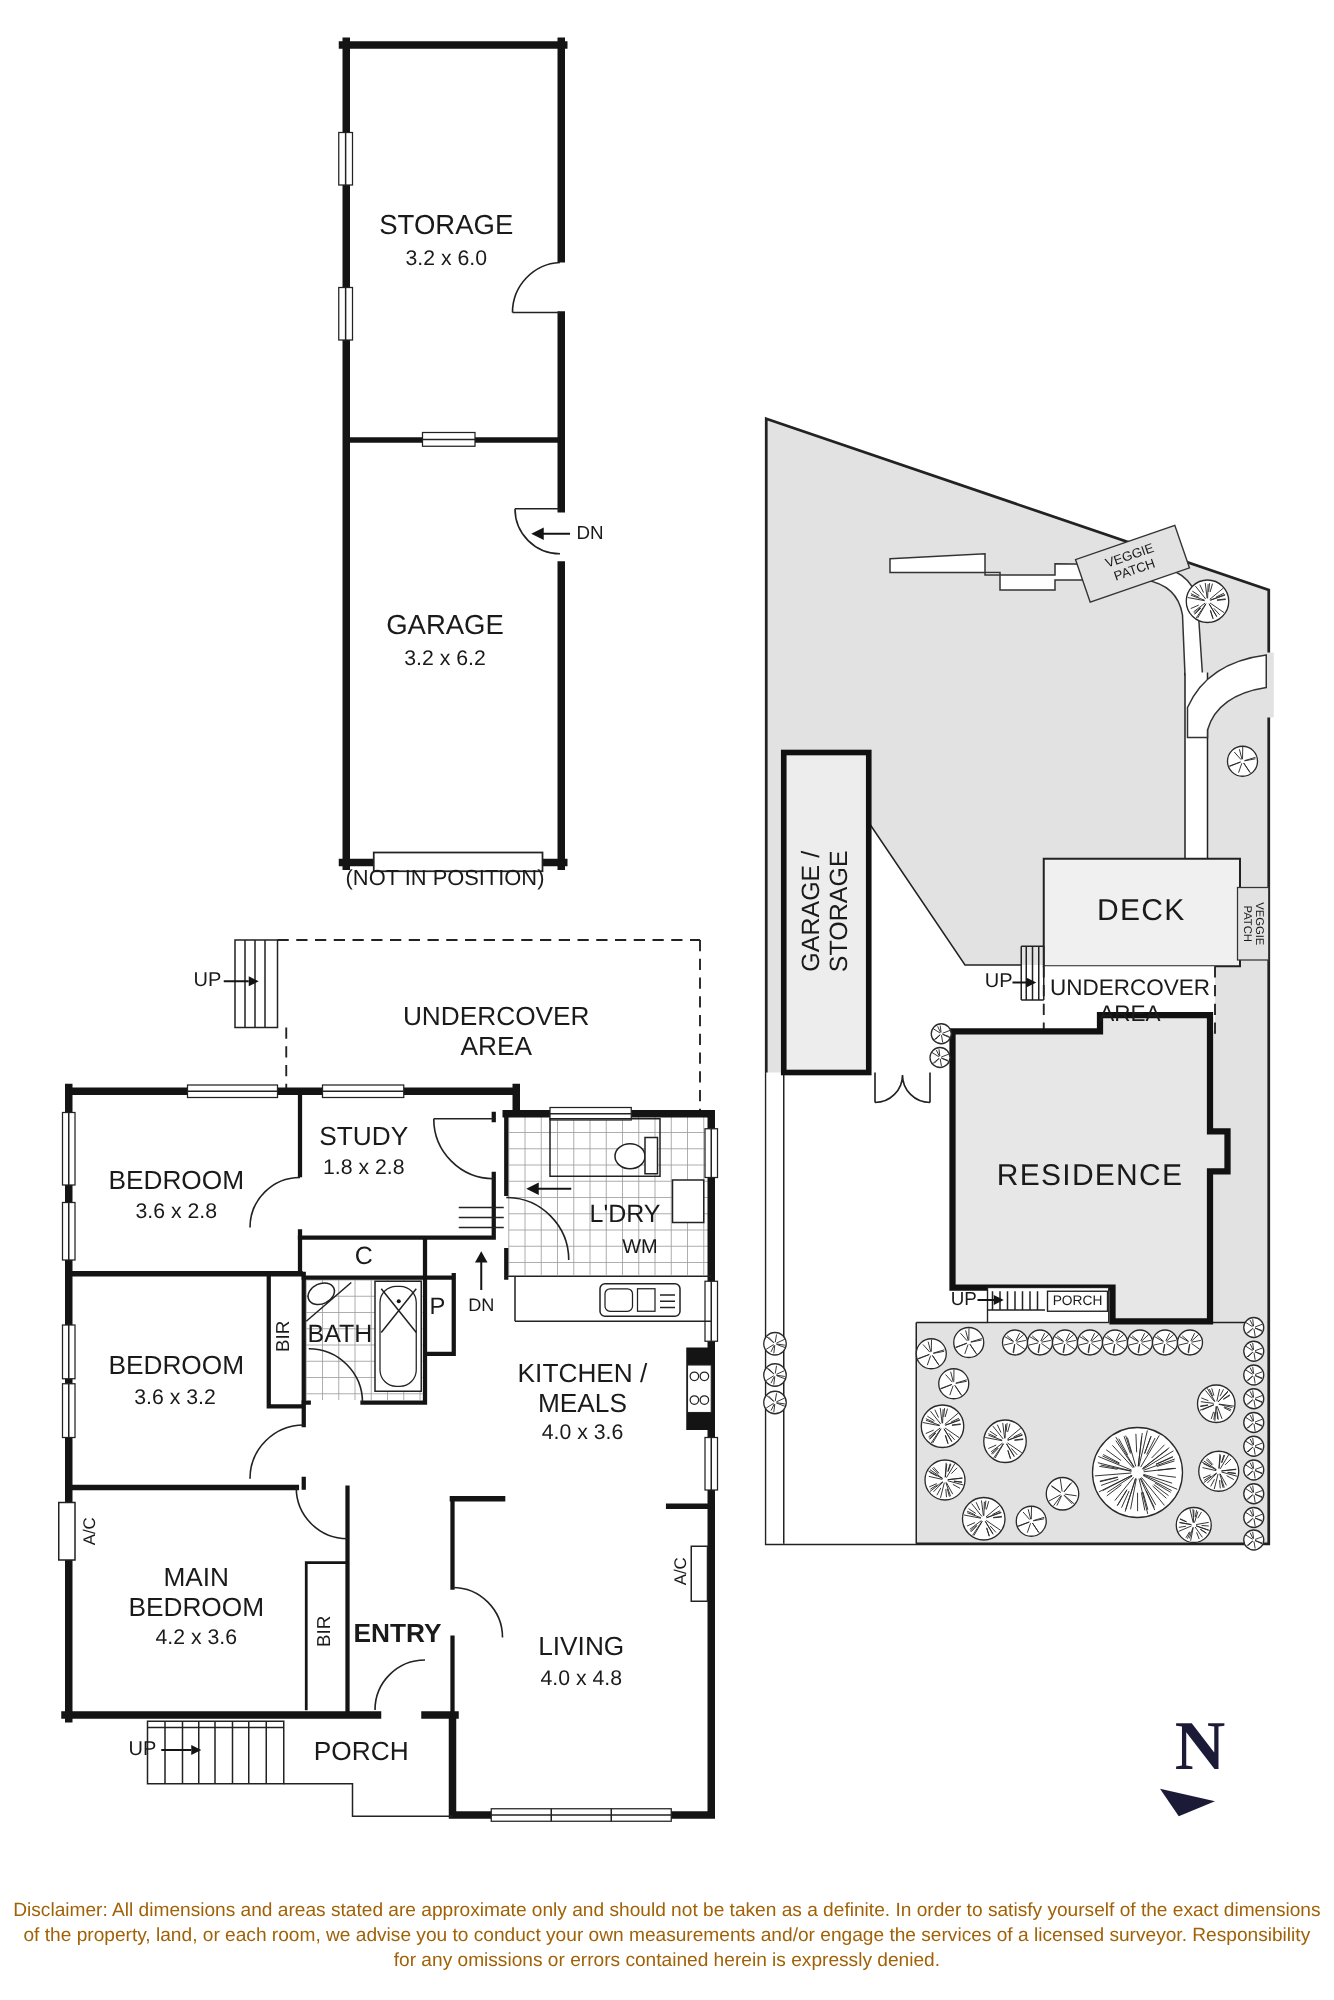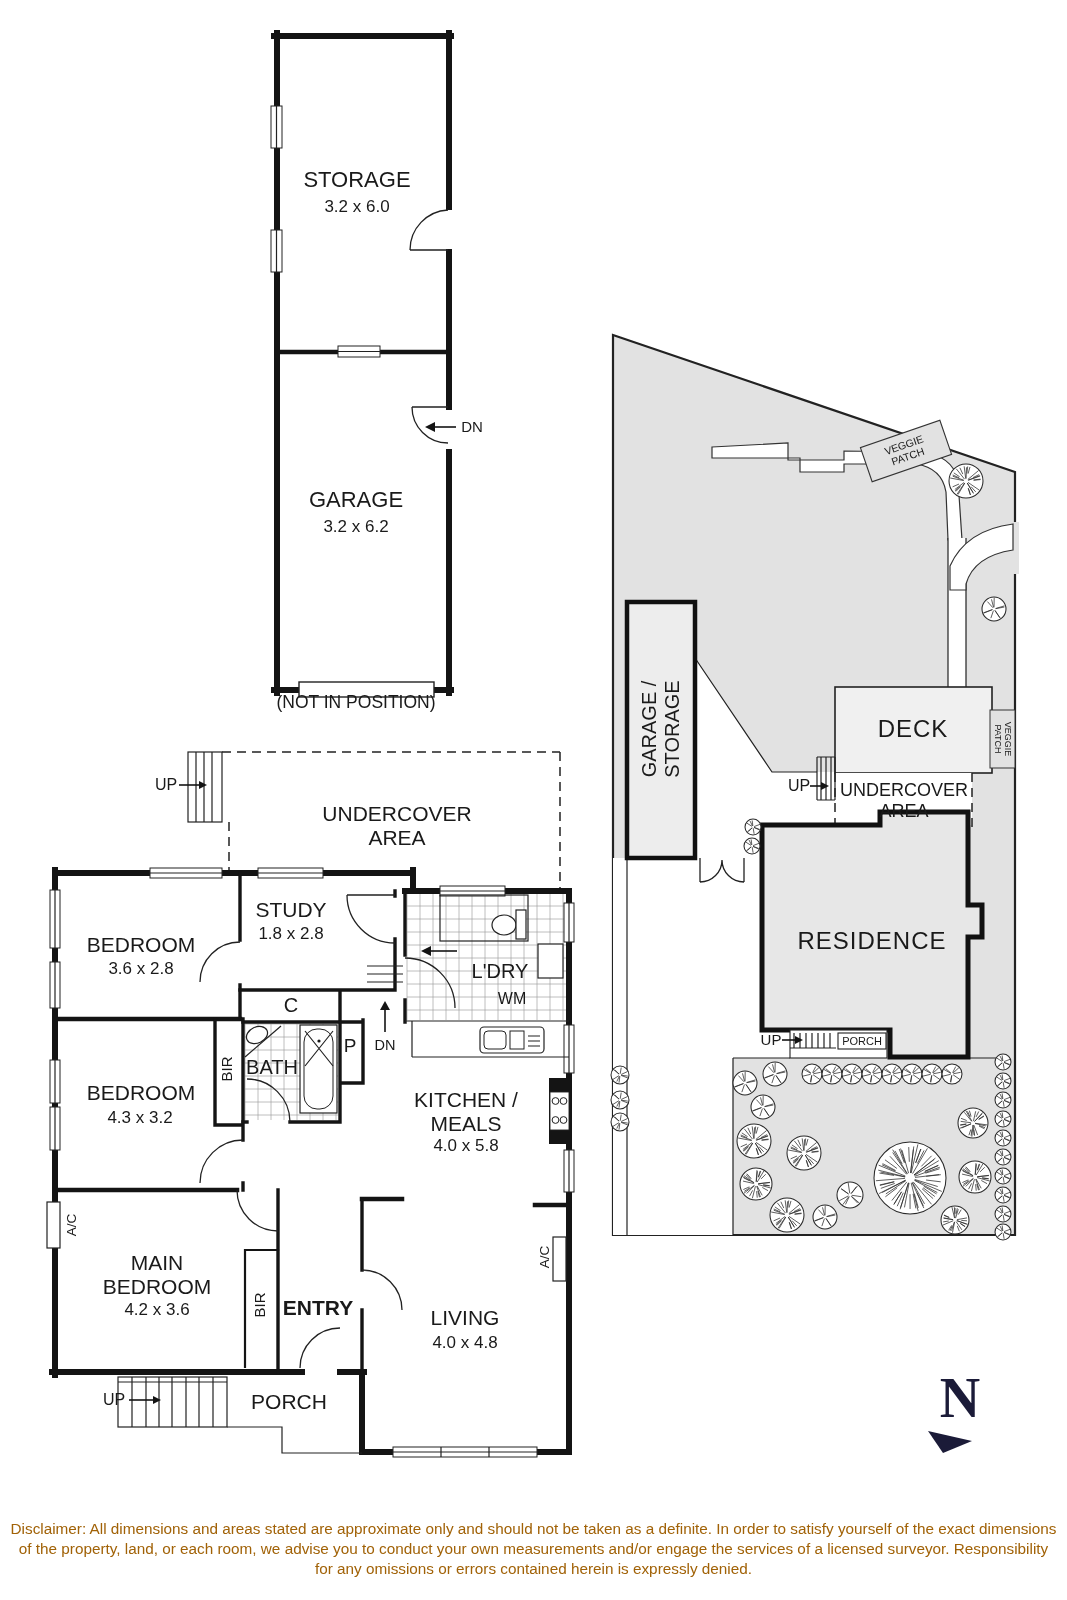--- a/index.html
+++ b/index.html
@@ -863,23 +863,23 @@
 <div class="lbl" style="left:291px;top:910px;font-size:21px;">STUDY</div>
 <div class="lbl" style="left:291px;top:934px;font-size:17px;">1.8 x 2.8</div>
 <div class="lbl" style="left:500px;top:972px;font-size:20px;">L'DRY</div>
 <div class="lbl" style="left:512px;top:999px;font-size:16px;">WM</div>
 <div class="lbl" style="left:291px;top:1006px;font-size:20px;">C</div>
 <div class="lbl rotccw" style="left:227px;top:1069px;font-size:15px;">BIR</div>
 <div class="lbl" style="left:272px;top:1068px;font-size:20px;">BATH</div>
 <div class="lbl" style="left:350px;top:1046px;font-size:19px;">P</div>
 <div class="lbl" style="left:385px;top:1045px;font-size:14.5px;">DN</div>
 <div class="lbl wrap" style="left:466px;top:1112px;font-size:21px;width:125px;">KITCHEN / MEALS</div>
-<div class="lbl" style="left:466px;top:1146px;font-size:17px;">4.0 x 5.8</div>
+<div class="lbl" style="left:466px;top:1146px;font-size:17px;">4.0 x 3.6</div>
 <div class="lbl" style="left:141px;top:1093px;font-size:21px;">BEDROOM</div>
-<div class="lbl" style="left:140px;top:1118px;font-size:17px;">4.3 x 3.2</div>
+<div class="lbl" style="left:140px;top:1118px;font-size:17px;">3.6 x 3.2</div>
 <div class="lbl rotccw" style="left:72px;top:1225px;font-size:13.5px;">A/C</div>
 <div class="lbl wrap" style="left:157px;top:1275px;font-size:21px;width:135px;">MAIN BEDROOM</div>
 <div class="lbl" style="left:157px;top:1310px;font-size:17px;">4.2 x 3.6</div>
 <div class="lbl rotccw" style="left:260px;top:1305px;font-size:15px;">BIR</div>
 <div class="lbl" style="left:318px;top:1308px;font-size:21px;font-weight:bold;">ENTRY</div>
 <div class="lbl rotccw" style="left:545px;top:1257px;font-size:13.5px;">A/C</div>
 <div class="lbl" style="left:465px;top:1318px;font-size:21px;">LIVING</div>
 <div class="lbl" style="left:465px;top:1343px;font-size:17px;">4.0 x 4.8</div>
 <div class="lbl" style="left:114px;top:1400px;font-size:16px;">UP</div>
 <div class="lbl" style="left:289px;top:1402px;font-size:21px;">PORCH</div>

